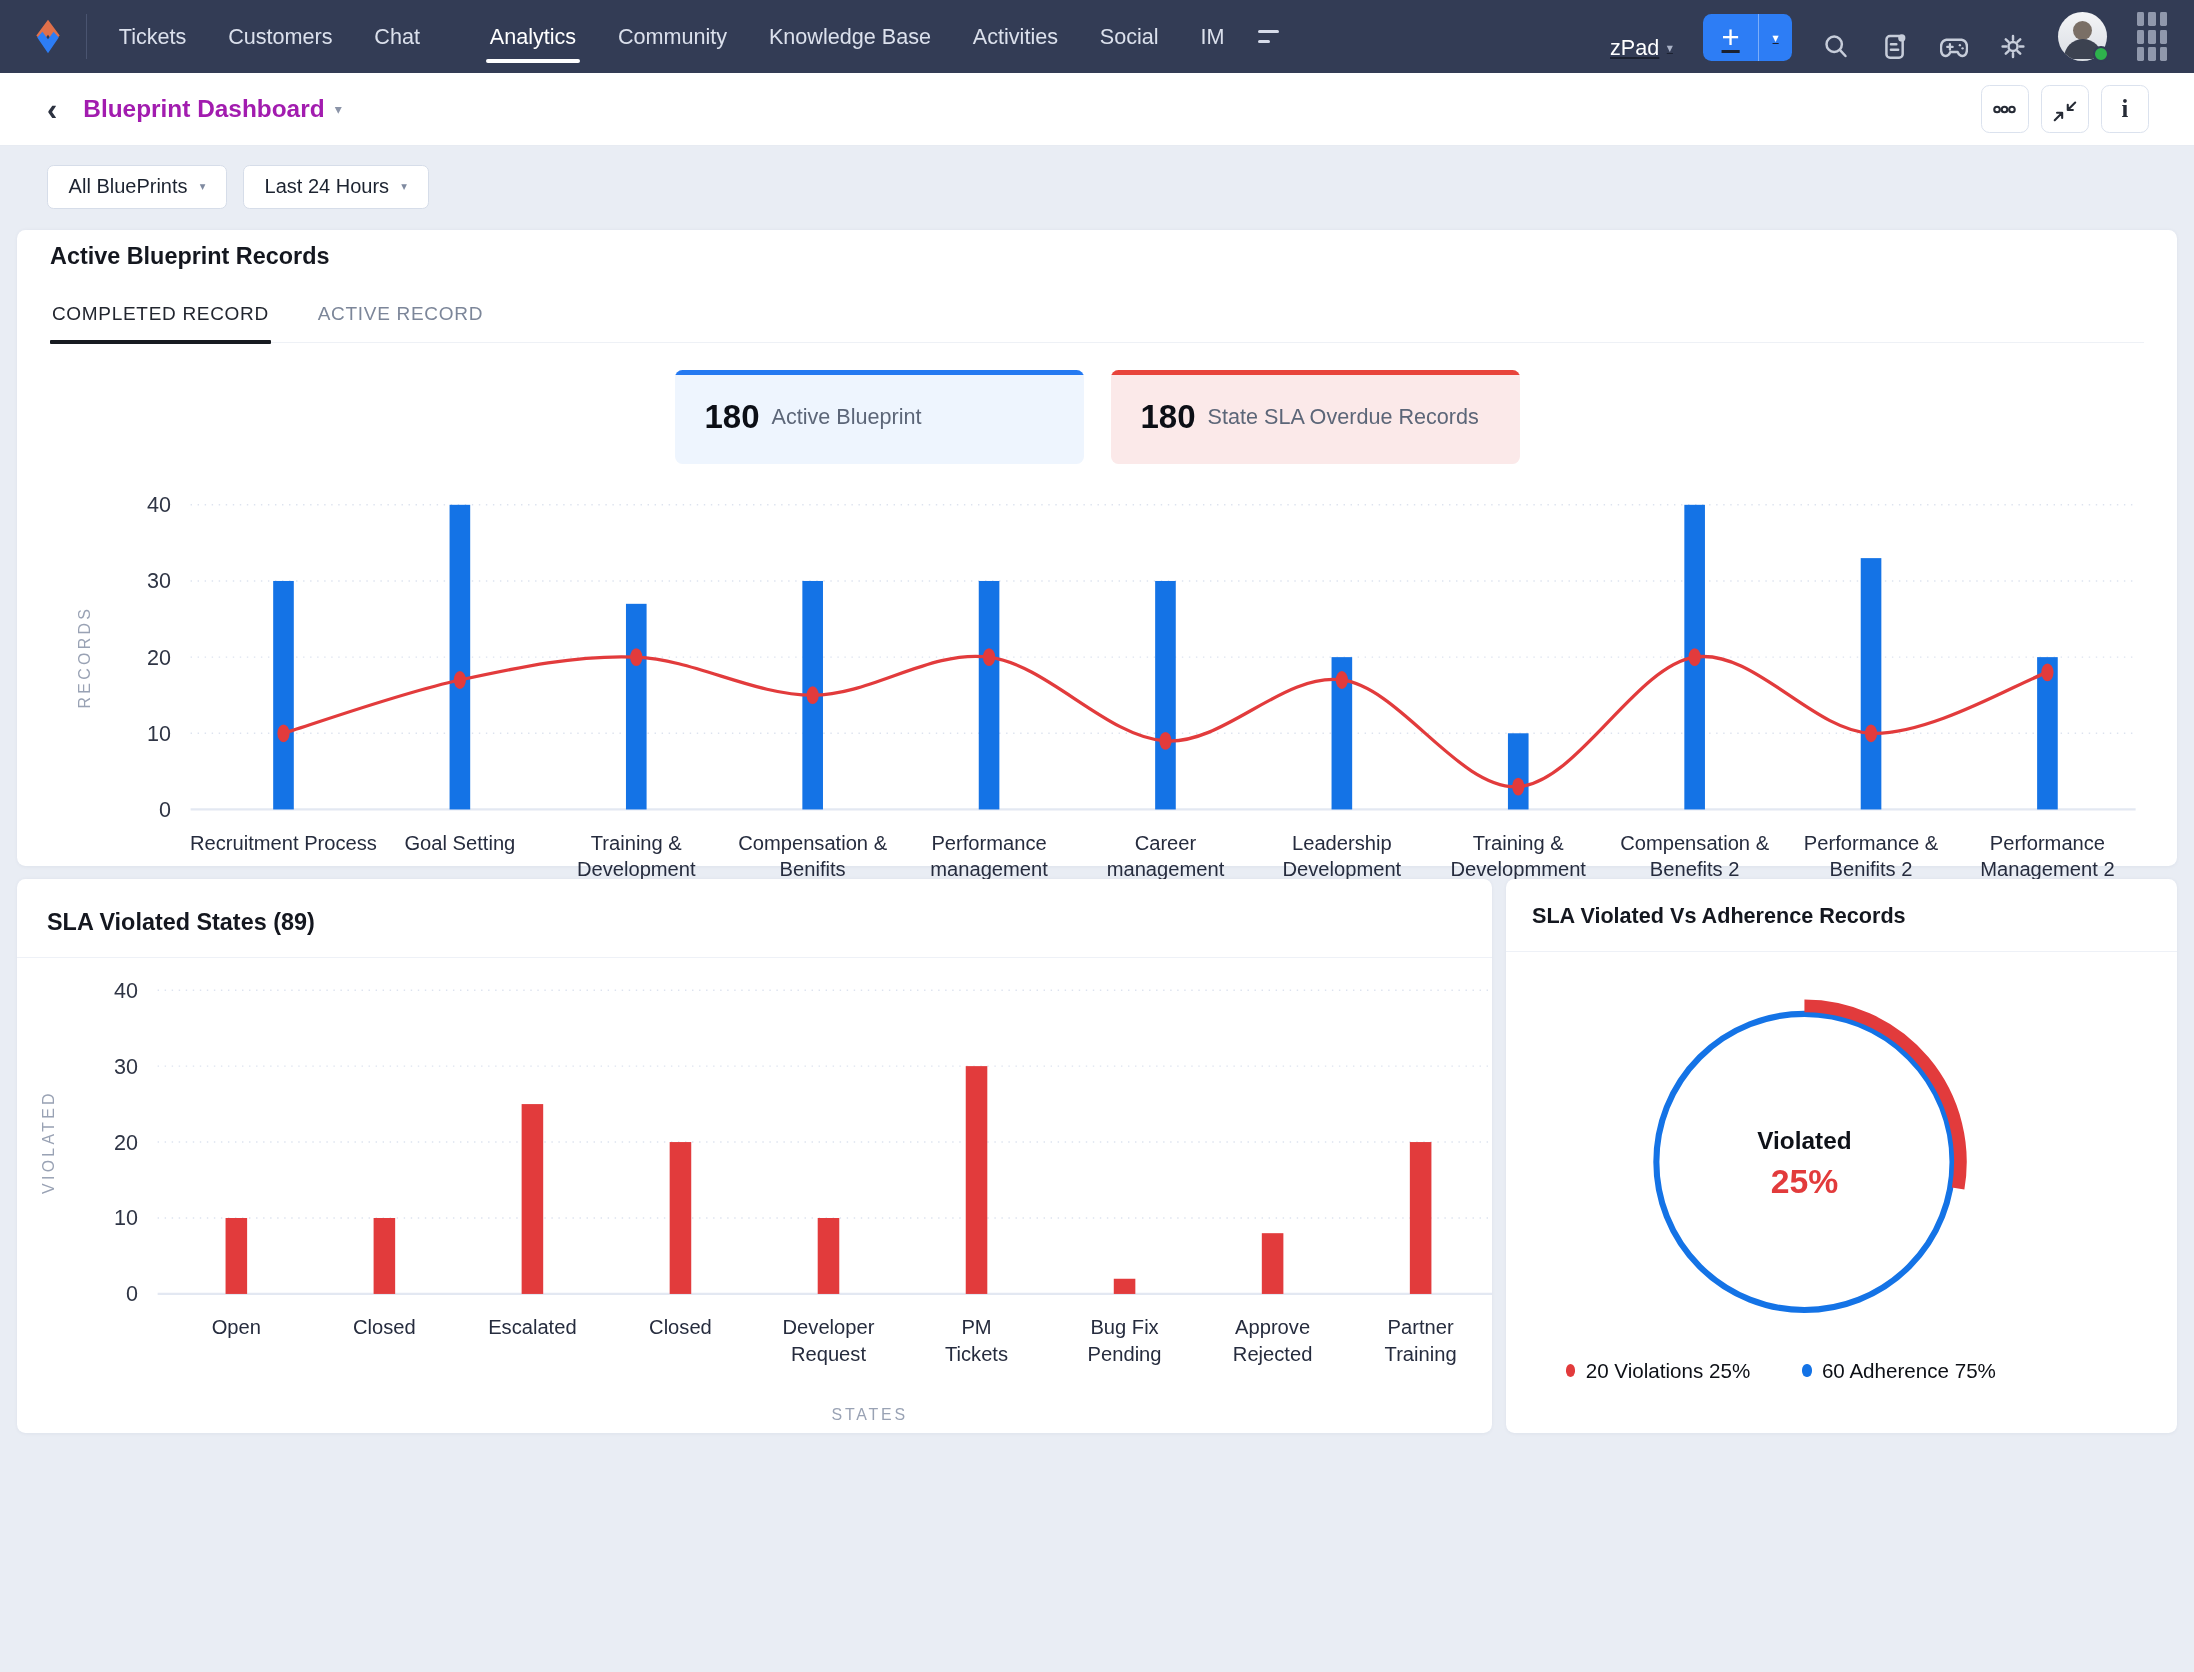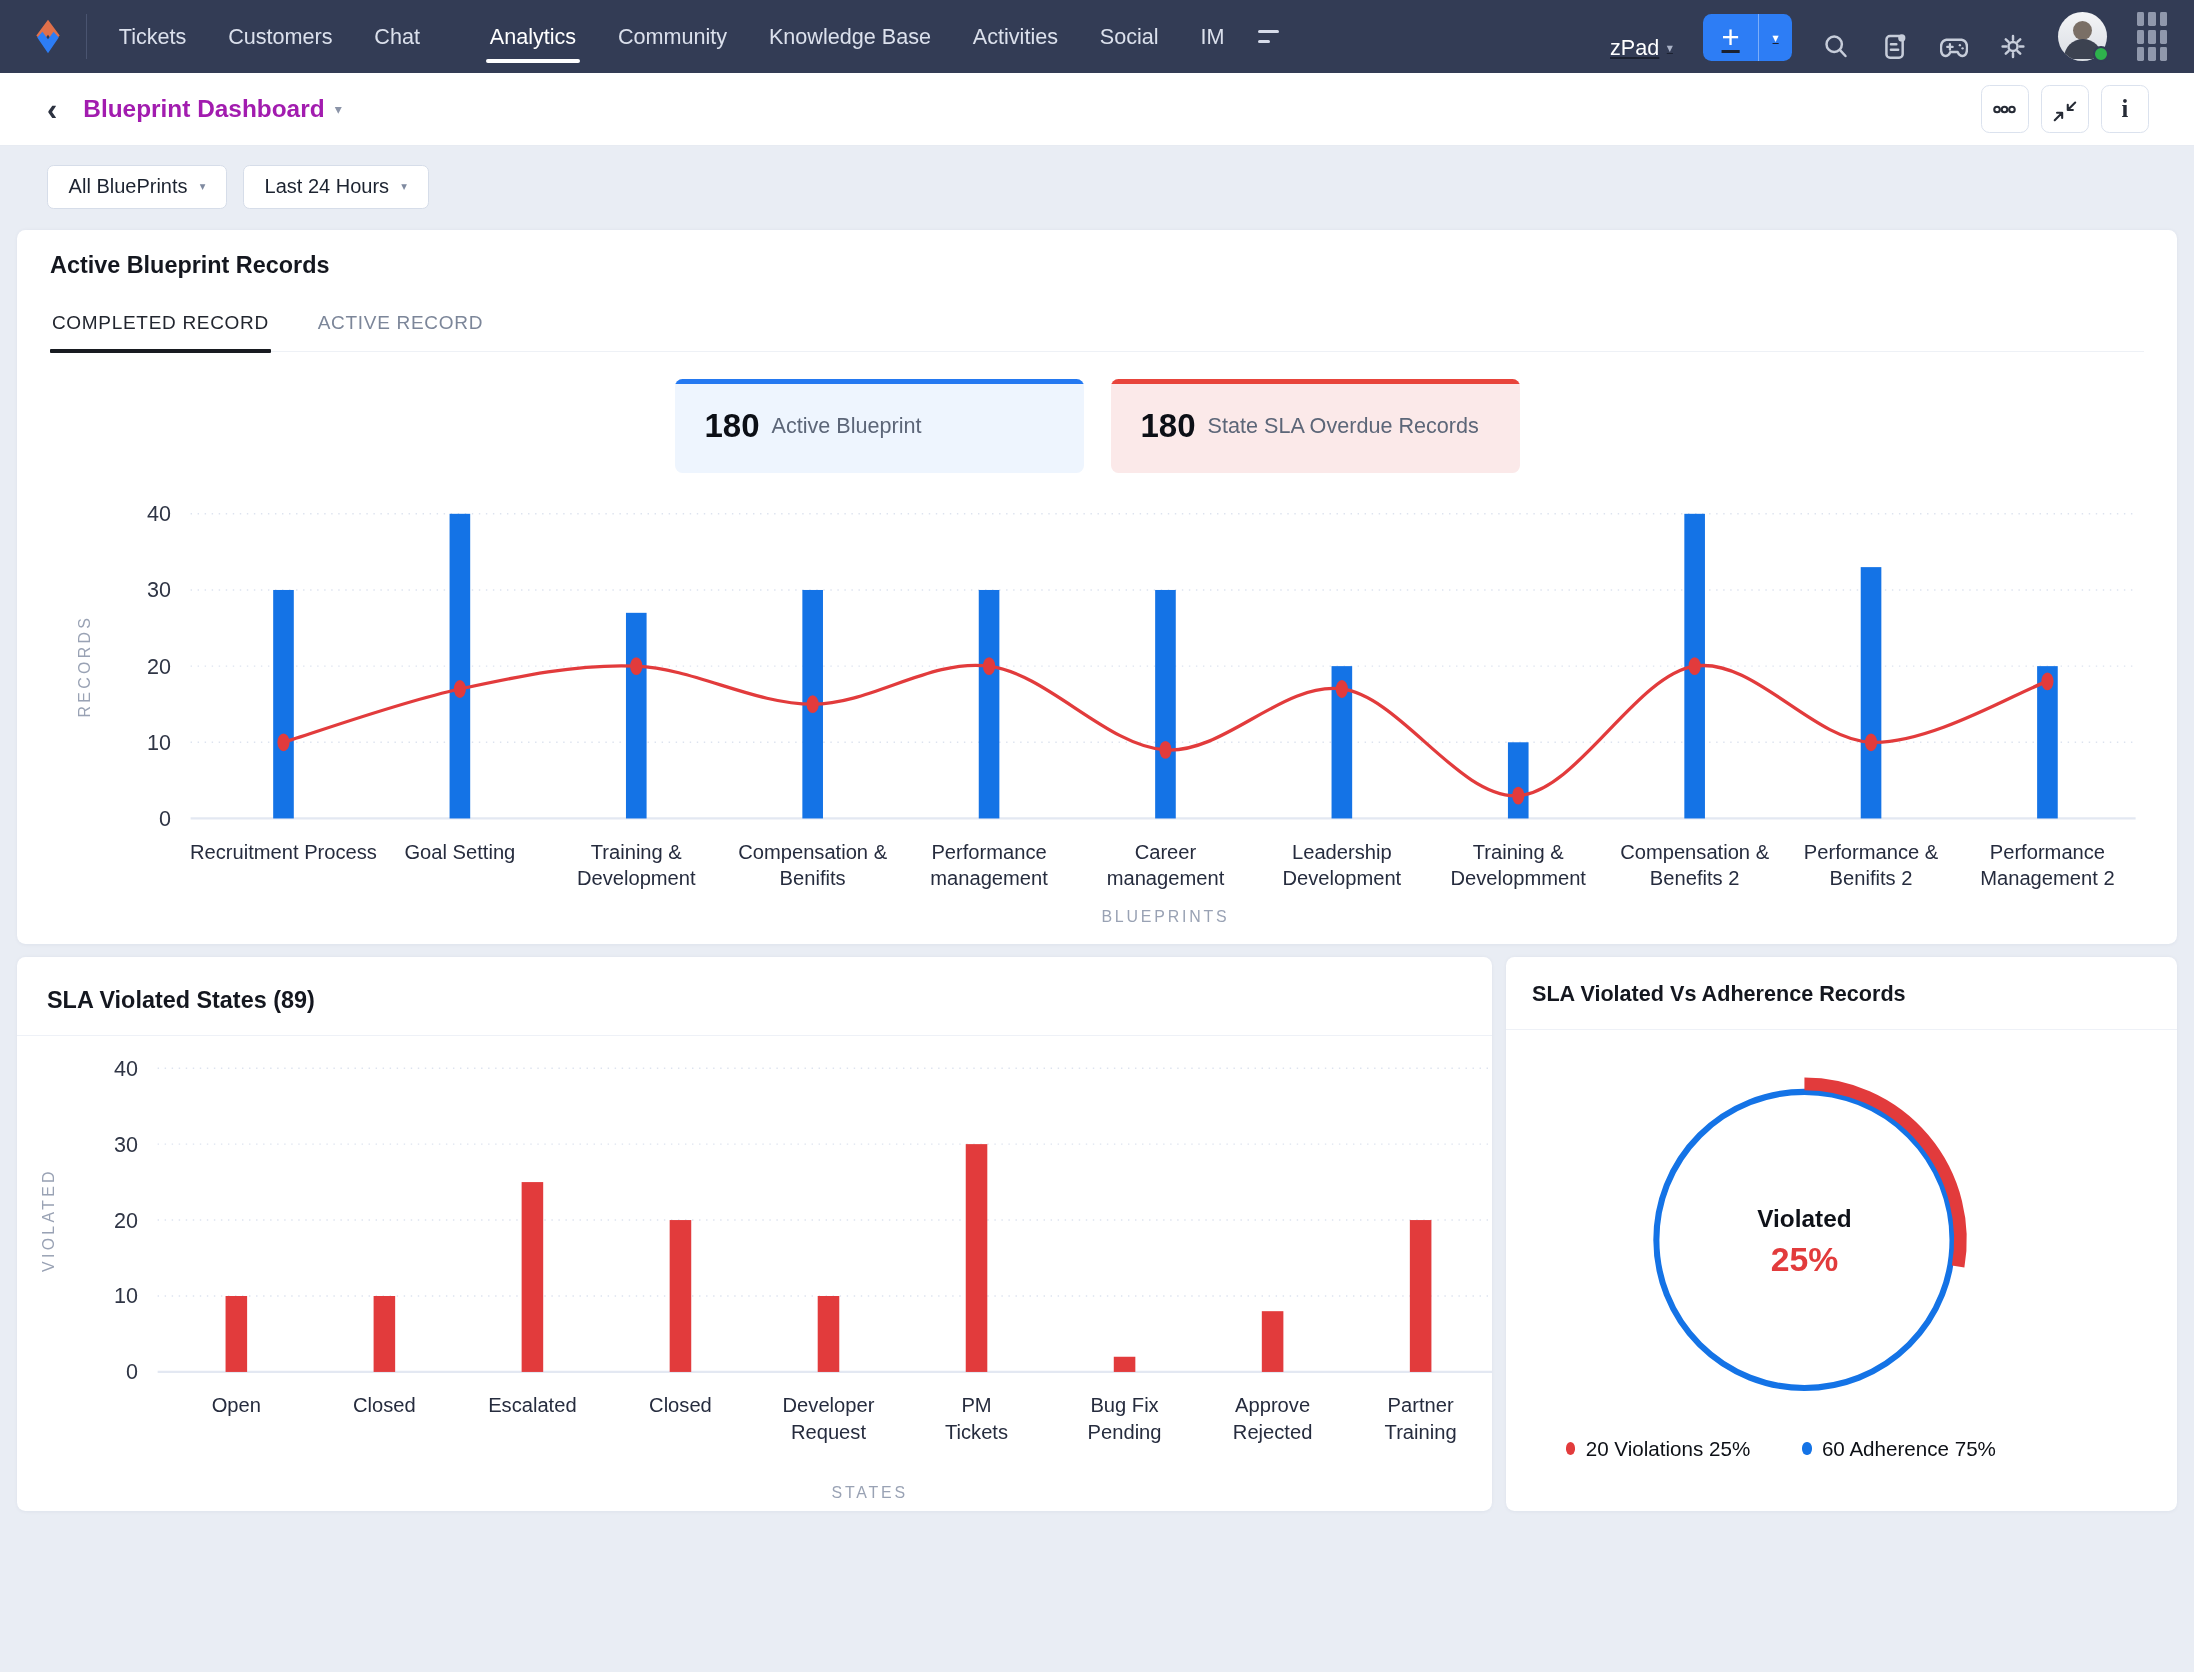--- a/index.html
+++ b/index.html
@@ -50,21 +50,21 @@
   .filter-chip .caret { font-size:11.3px; color:#7f8aa0; }
 
   
   .content { padding:2.8px 17px 0; }
   .stats-row { display:flex; gap:15px; margin-bottom:12.2px; }
   .stat-card { flex:1; height:156px; background:#fff; border-radius:8.4px; box-shadow:0 0.9px 3.8px rgba(25,39,80,.05); padding:35px 31px; }
   .stat-label { font-size:21px; color:#636d80; margin-bottom:12.2px; }
   .stat-value { font-size:36px; font-weight:800; color:#0e1220; letter-spacing:0.5px; }
 
   .card { background:#fff; border-radius:8.4px; box-shadow:0 0.9px 3.8px rgba(25,39,80,.05); }
-  .records-card { height:714px; padding:22px 33px 0; margin-bottom:13px; }
+  .records-card { height:636px; padding:13px 33px 0; margin-bottom:13px; }
   .card-title { font-size:23.4px; font-weight:700; color:#14171f; }
   .tabs { display:flex; gap:45px; margin-top:29px; border-bottom:1.4px solid #eef1f6; }
   .tab { font-size:19px; letter-spacing:0.7px; color:#7c8699; padding:4.7px 1.9px 17px; cursor:pointer; position:relative; }
   .tab.active { color:#22262f; font-weight:500; }
   .tab.active::after { content:""; position:absolute; left:0; right:0; bottom:-1.4px; height:3.8px; background:#181b21; border-radius:0.9px; }
   .chips-row { display:flex; justify-content:center; gap:27px; margin-top:27px; }
   .chip { width:409px; height:94px; border-radius:7.5px; position:relative; display:flex; align-items:center; padding-left:30px; gap:12px; cursor:pointer; overflow:hidden; }
   .chip::before { content:""; position:absolute; top:0; left:0; right:0; height:4.7px; background:var(--accent); }
   .chip .chip-value { font-size:33px; font-weight:700; color:#0c0f16; }
   .chip .chip-label { font-size:21.6px; color:#5c6678; }

